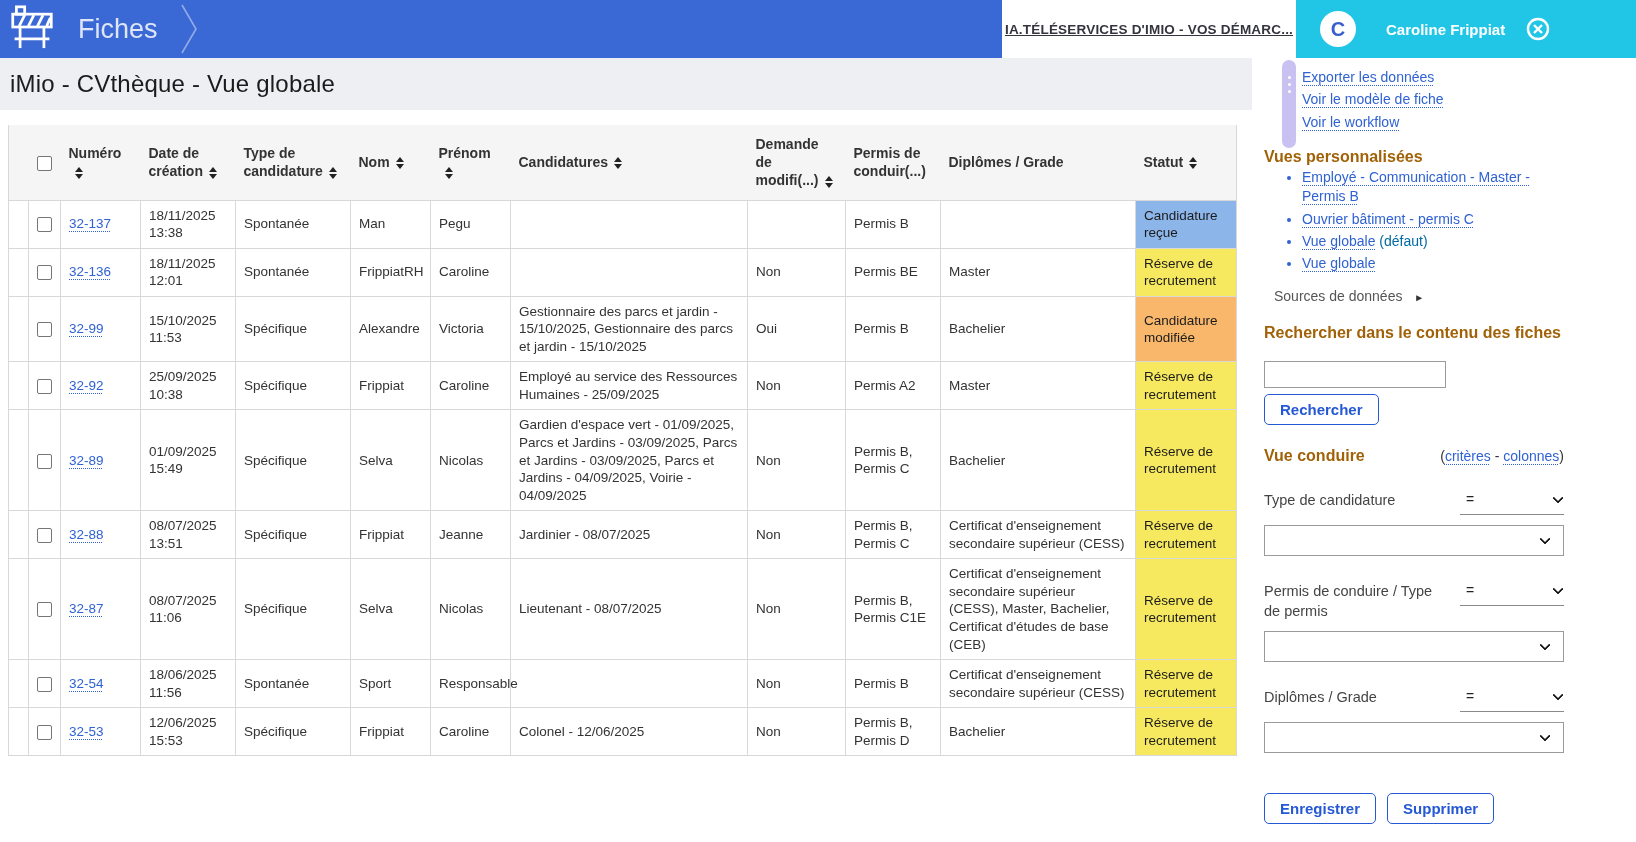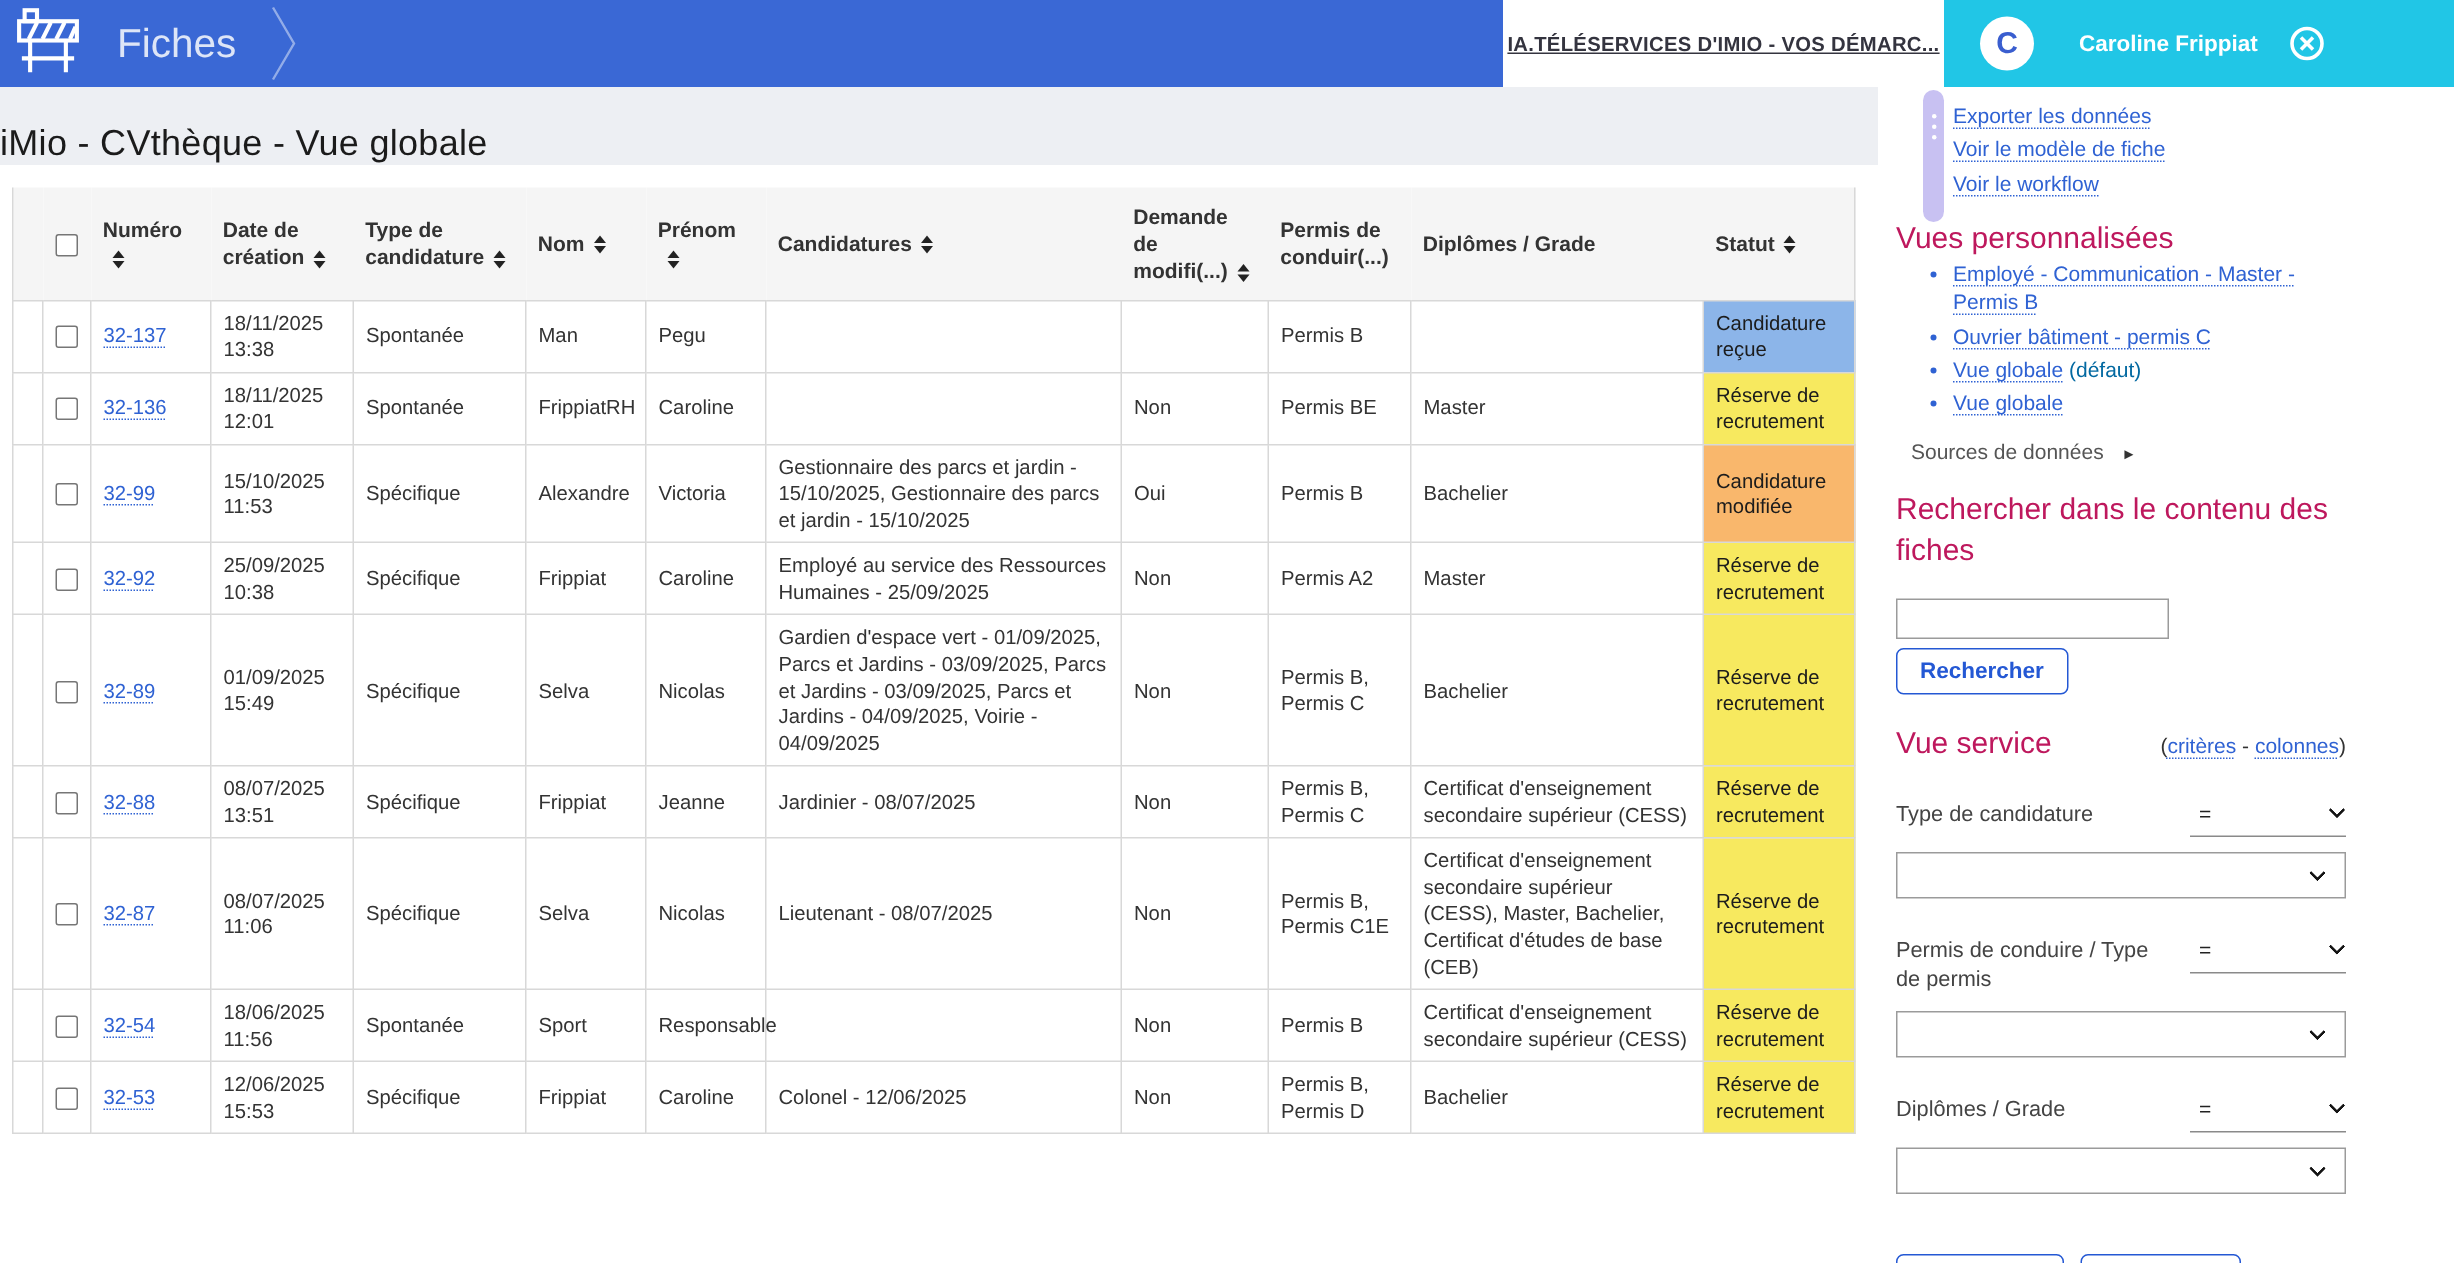--- a/index.html
+++ b/index.html
@@ -16,21 +16,21 @@
   .browser-tab span { font-size:13.5px; font-weight:700; color:#34343f; letter-spacing:.2px;text-decoration:underline; }
   .user-chip { width:340px; background:#21c6e6; display:flex; align-items:center; padding:0 16px 0 24px; position:relative; cursor:pointer; }
   .avatar { width:36px; height:36px; border-radius:50%; background:#fff; color:#3a5ecf;
     font-weight:700; font-size:20px; display:flex; align-items:center; justify-content:center; }
   .user-name { color:#fff; font-weight:700; font-size:15px; margin-left:30px; }
   .logout-btn { position:absolute; right:86px; top:17px; width:24px; height:24px; cursor:pointer; }
 
   
   .content { display:flex; height:784px; }
   .main { width:1252px; }
-  .title-band { height:52px; background:#edeff3; display:flex; align-items:flex-end; }
+  .title-band { height:52px; background:#edeff3; display:flex; align-items:center; padding-left:10px; }
   .title-band h1 { font-size:24px; font-weight:400; color:#1b1b1b; letter-spacing:.2px; }
 
   
   .table-wrap { margin:15px 16px 0 8px; }
   table { width:1228px; border-collapse:collapse; table-layout:fixed; background:#fff;
           border-left:1px solid #d8d8d8; border-right:1px solid #d8d8d8; }
   thead th { background:#f5f5f5; font-size:14px; font-weight:700; color:#333; text-align:left;
     padding:10px 8px; vertical-align:middle; line-height:1.3; cursor:pointer; }
   tbody td { border:1px solid #d8d8d8; font-size:13.5px; color:#333; padding:6px 8px;
     vertical-align:middle; line-height:1.3; background:#fff; }
@@ -44,21 +44,21 @@
   .cb { appearance:none; -webkit-appearance:none; width:15px; height:15px; border:1.5px solid #767676;
     border-radius:2px; background:#fff; cursor:pointer; display:inline-block; vertical-align:middle; }
 
   
   .sidebar { flex:1; position:relative; padding:8px 80px 0 12px; background:#fff; }
   .panel-handle { position:absolute; left:30px; top:2px; width:14px; height:88px; border-radius:9px;
     background:#c8c1f2; cursor:pointer; display:flex; flex-direction:column; align-items:center; padding-top:16px; gap:4px; }
   .panel-handle i { width:3px; height:3px; border-radius:50%; background:#fff; }
   .sidebar ul { list-style:disc; padding-left:38px; margin:2px 0 0 0; }
   .sidebar ul li { font-size:14px; line-height:1.38; margin-bottom:3px; color:#2f62d3; }
-  .sb-head { font-size:20px; font-weight:400; color:#be185d; margin-top:16px; }
+  .sb-head { font-size:16px; font-weight:700; color:#a16207; margin-top:16px; }
   .sources { font-size:14px; color:#555; margin:14px 0 0 10px; cursor:pointer; }
   .sources .tri { font-size:10px; color:#333; margin-left:8px; }
   .search-head { margin-top:18px; line-height:1.35; width:300px; }
   .search-input { margin-top:18px; width:182px; height:27px; border:1px solid #9b9b9b; background:#fff; font-size:14px; padding:0 6px; }
   .btn { display:inline-block; background:#fff; border:1.5px solid #2458d4; color:#2458d4; font-weight:700;
     font-size:15px; border-radius:5px; padding:6px 15px; cursor:pointer; font-family:inherit; }
   .search-btn { margin-top:6px; }
   .vue-row { display:flex; justify-content:space-between; align-items:baseline; margin-top:22px; width:300px; }
   .paren { font-size:14px; color:#333; }
   .filter { margin-top:26px; width:300px; }
@@ -332,21 +332,21 @@
     <div class="sources">
       <span>Sources de données</span>
       <span class="tri">►</span>
     </div>
 
     <h3 class="sb-head search-head">Rechercher dans le contenu des fiches</h3>
     <div><input class="search-input" value="" style=""></div>
     <button class="btn search-btn">Rechercher</button>
 
     <div class="vue-row">
-      <h3 class="sb-head" style="margin-top:0">Vue service</h3>
+      <h3 class="sb-head" style="margin-top:0">Vue conduire</h3>
       <span class="paren">(<a class="sb-link">critères</a> - <a class="sb-link">colonnes</a>)</span>
     </div>
 
     <div id="filters">
         <div class="filter">
           <div class="filter-top">
             <span class="flabel">Type de candidature</span>
             <span class="op-select">
               <span>=</span>
               <i class="chev"></i>

